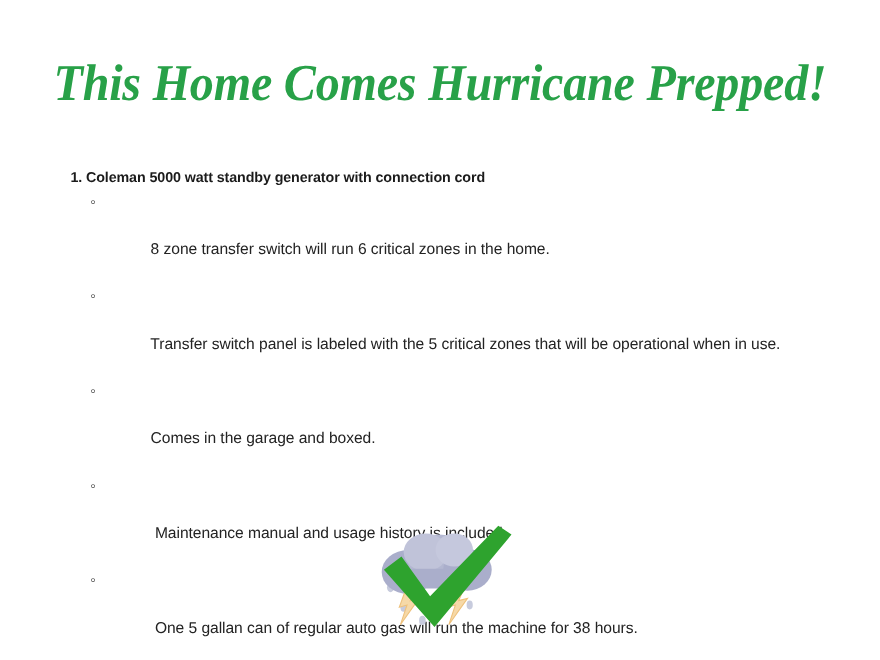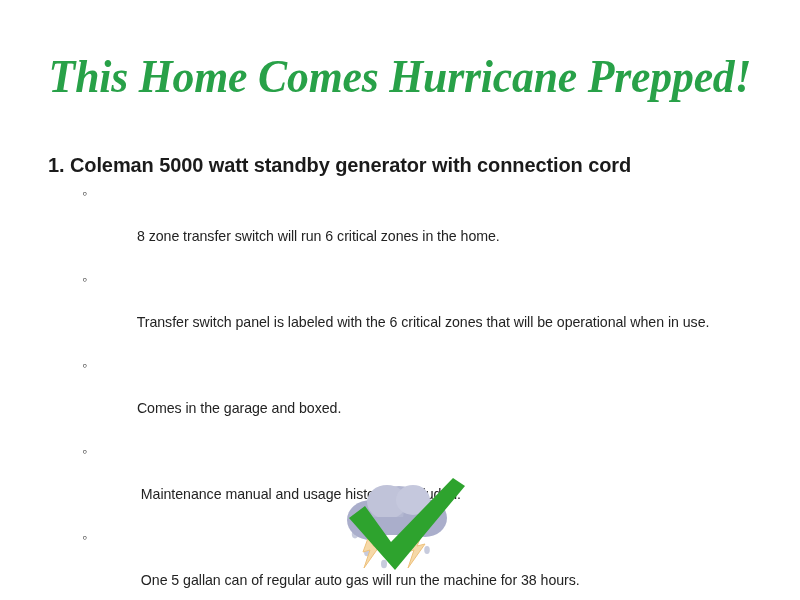--- a/index.html
+++ b/index.html
@@ -52,23 +52,23 @@
   .section {
     margin-bottom: 44px;
   }
   .section:last-child {
     margin-bottom: 0;
   }
 
   .section-heading {
     font-family: "Liberation Sans", sans-serif;
     font-weight: bold;
-    font-size: 20px;
+    font-size: 13px;
     color: #1b1b1b;
-    padding-left: 48px;
+    padding-left: 64px;
     line-height: 1.35;
     letter-spacing: -0.1px;
     white-space: nowrap;
   }
 
   .bullets {
     list-style: none;
     margin: 4px 0 0 0;
     padding: 0;
   }
@@ -117,21 +117,21 @@
 
     <div class="section">
       <div class="section-heading">1. Coleman 5000 watt standby generator with connection cord</div>
       <ul class="bullets">
         <li class="bullet">
           <span class="marker">◦</span>
           <span>8 zone transfer switch will run 6 critical zones in the home.</span>
         </li>
         <li class="bullet">
           <span class="marker">◦</span>
-          <span>Transfer switch panel is labeled with the 6 critical zones that will be operational when in use.</span>
+          <span>Transfer switch panel is labeled with the 5 critical zones that will be operational when in use.</span>
         </li>
         <li class="bullet">
           <span class="marker">◦</span>
           <span>Comes in the garage and boxed.</span>
         </li>
         <li class="bullet">
           <span class="marker">◦</span>
           <span> Maintenance manual and usage history is included.</span>
         </li>
         <li class="bullet">

